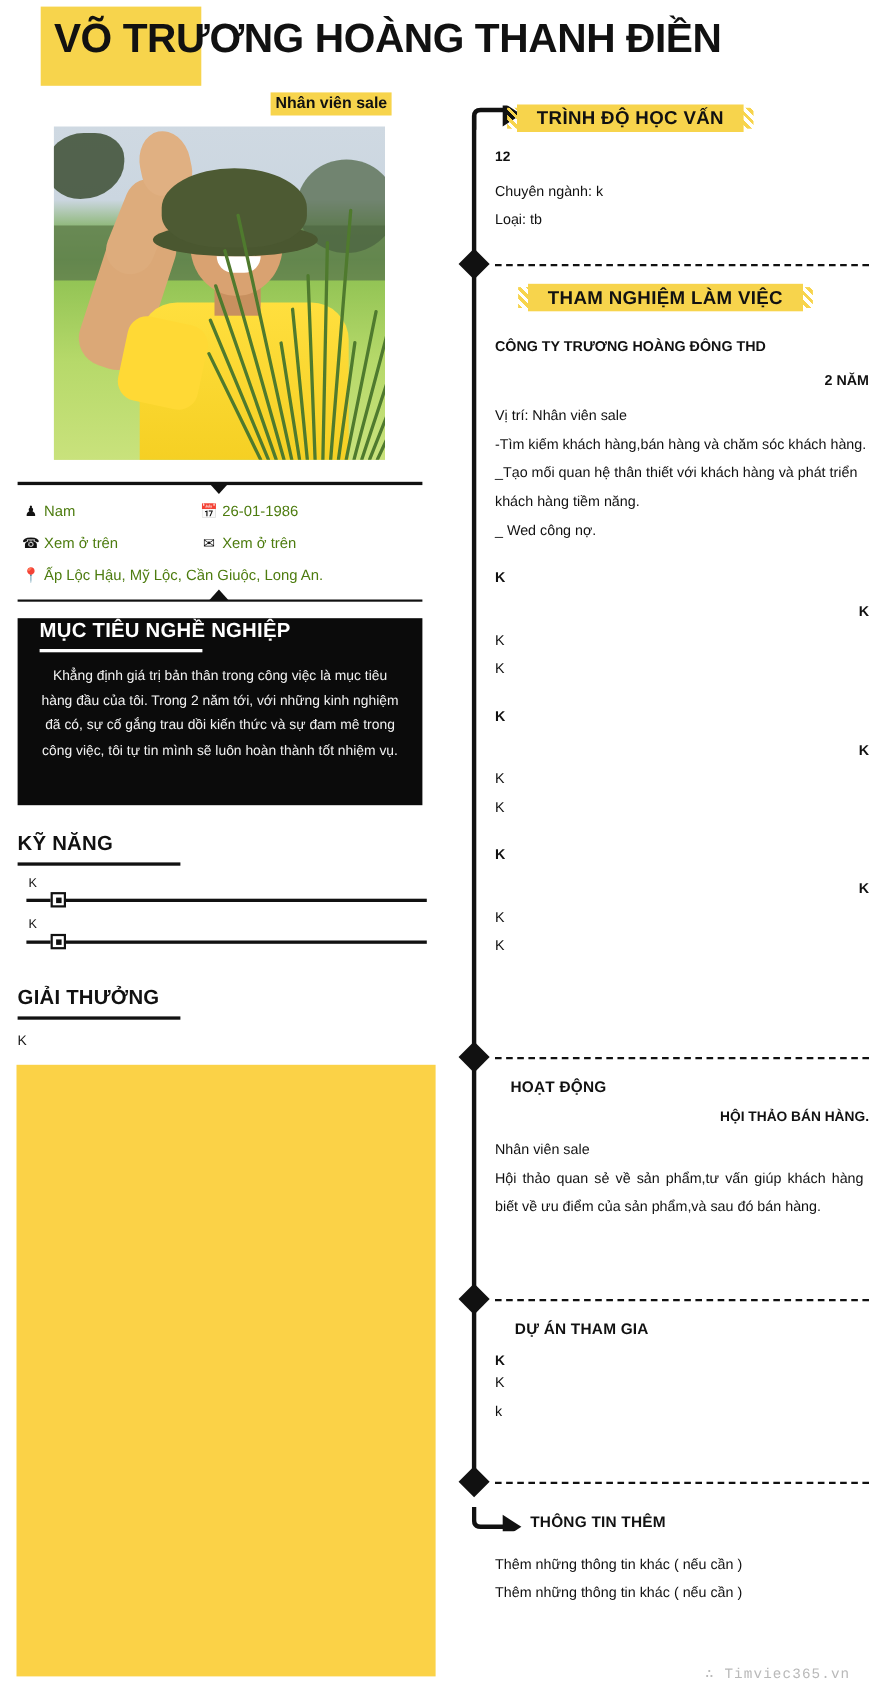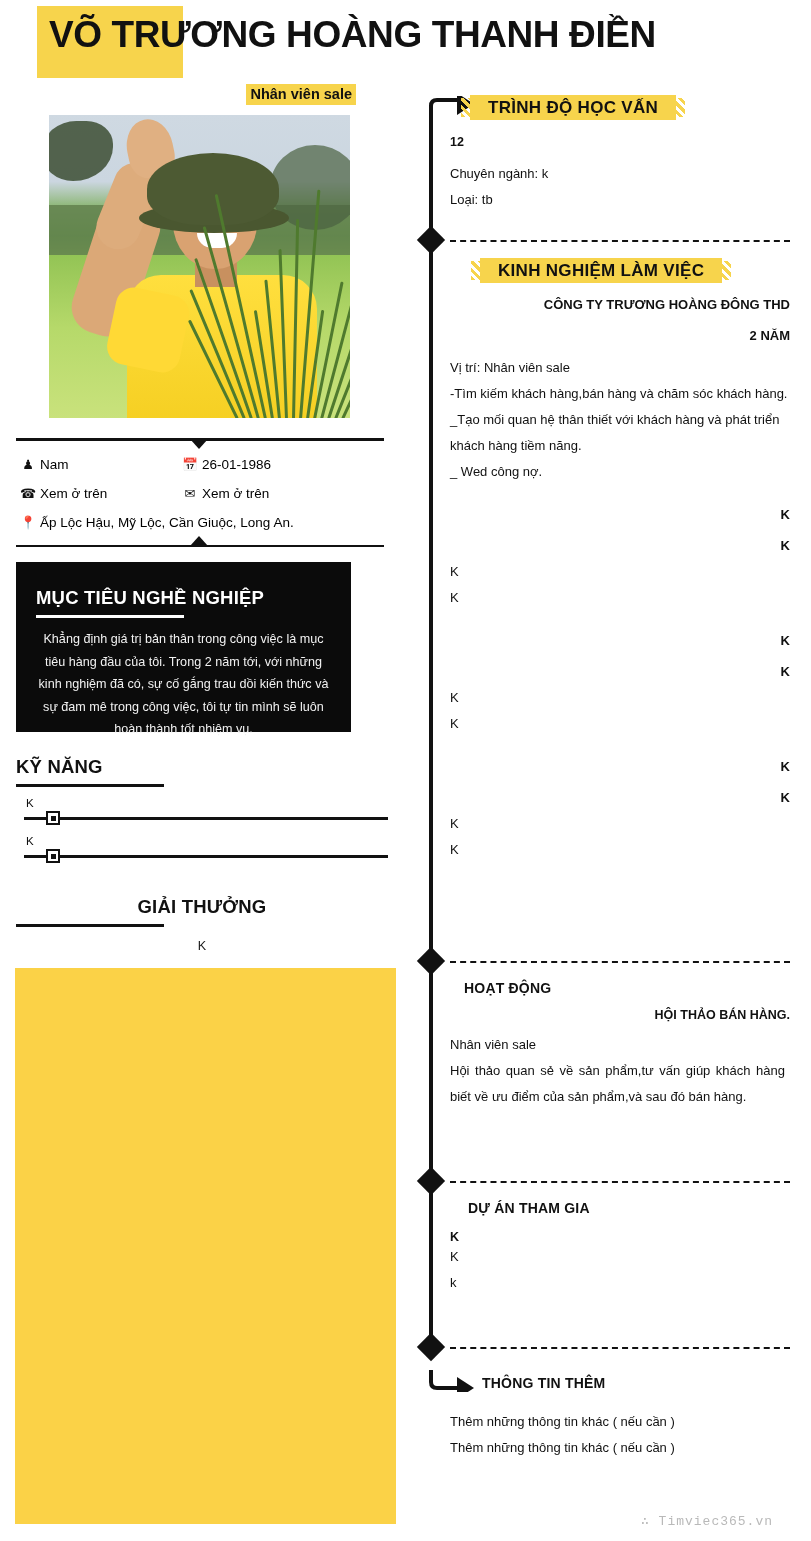--- a/index.html
+++ b/index.html
@@ -82,25 +82,25 @@
   .hr-line { height: 2.5px; background: #111; }
   .tri-down { width:0;height:0;border-left:9px solid transparent;border-right:9px solid transparent;
               border-top:10px solid #111; position:absolute; left:174px; top:1px;}
   .tri-up   { width:0;height:0;border-left:9px solid transparent;border-right:9px solid transparent;
               border-bottom:10px solid #111; position:absolute; left:174px; bottom:1px;}
   .contact-body { padding: 9px 0 8px 0; position: relative; }
   .crow { display:flex; align-items:center; height:29px; }
   .cell { display:flex; align-items:center; }
   .cell.c1 { width:162px; }
   .ci { width:24px; display:flex; justify-content:center; font-size:13px; color:#111; }
-  .ctxt { font-size:13.5px; color:#000000; }
+  .ctxt { font-size:13.5px; color:#4d7c0f; }
 
   .objective {
-    position: absolute; left: 16px; top: 478px; width: 335px; height: 170px;
-    background: #0b0b0b; color: #fff; padding: 25px 20px 0 20px;
+    position: absolute; left: 16px; top: 478px; width: 368px; height: 170px;
+    background: #0b0b0b; color: #fff; padding: 0 20px 0 20px;
   }
   .obj-h { font-size: 18.5px; font-weight: bold; letter-spacing:.2px; }
   .obj-ul{ width: 148px; height: 3px; background:#fff; margin: 6px 0 10px 0;}
   .obj-p { font-size: 12.6px; line-height: 22.5px; color:#f2f2f2;text-align:center; }
 
   .sec { position:absolute; left:16px; width:372px; }
   .sec-h { font-size:18.5px; font-weight:bold; letter-spacing:.2px; }
   .sec-ul{ width:148px; height:3px; background:#111; margin:6px 0 0 0;}
   .sec-item { font-size:12.6px; margin-top:12px; color:#1a1a1a;}
 
@@ -125,21 +125,21 @@
   .rc { position:absolute; left:450px; width:340px; }
 
   .band { display:inline-block; position:relative; padding: 3px 10px 4px 10px; }
   .band .bandbg { position:absolute; left:-8px; right:-8px; top:0; bottom:2px; background:#F7D44C; z-index:0; }
   .band .bandbg:before { content:""; position:absolute; left:-9px; top:3px; width:14px; bottom:3px;
       background:repeating-linear-gradient(45deg,#F7D44C 0 3px,transparent 3px 6px); }
   .band .bandbg:after { content:""; position:absolute; right:-9px; top:3px; width:14px; bottom:3px;
       background:repeating-linear-gradient(45deg,#F7D44C 0 3px,transparent 3px 6px); }
   .band span { position:relative; z-index:1; font-size:17px; font-weight:bold; letter-spacing:.3px; }
 
-  .r-title { font-size:13px; font-weight:bold; margin-top:12px;text-align:right; }
+  .r-title { font-size:13px; font-weight:bold; margin-top:22px; }
   .r-sub   { font-size:13px; font-weight:bold; text-align:right; margin-top:16px; }
   .r-line  { font-size:13px; line-height:26px; }
   .r-line.just { text-align: justify; }
   .r-h2    { font-size:14px; font-weight:bold; letter-spacing:.2px; }
   .r-bold  { font-size:12.5px; font-weight:bold; }
 
   .watermark { position:absolute; right:38px; bottom:12px; font-size:13px; color:#b9b9b9;
                font-family:"Liberation Mono", monospace; letter-spacing:1px; }
 </style>
 </head>
@@ -250,21 +250,21 @@
         <div class="skill-row">
           <div class="skill-name">K</div>
           <div class="skill-bar">
             <div class="skill-track"></div>
             <div class="skill-knob" style="left: 30.4px;"></div>
           </div>
         </div>
       </div>
   </div>
 
-  <div class="sec" style="top:812px;text-align:center;">
+  <div class="sec" style="top:812px;">
     <div class="sec-h">GIẢI THƯỞNG</div>
     <div class="sec-ul"></div>
     <div class="sec-item">K</div>
   </div>
 
   <div class="sec" style="top:888px;">
     <div class="sec-h">CHỨNG CHỈ</div>
     <div class="sec-ul"></div>
     <div class="sec-item">Chứng chỉ B lái xe.</div>
   </div>
@@ -302,21 +302,21 @@
   <div class="r-bold" style="margin-top:13px;">12</div>
   <div class="r-line" style="margin-top:12px;">Chuyên ngành: k</div>
   <div class="r-line">Loại: tb</div>
 </div>
 
 <div class="diamond" style="top:230px;"></div>
 <div class="dash" style="top:240px;"></div>
 
 <div class="rc" style="top:258px;">
   <div class="band" style="margin-left:38px;">
-    <span class="bandbg"></span><span>KINH NGHIỆM LÀM VIỆC</span>
+    <span class="bandbg"></span><span>THAM NGHIỆM LÀM VIỆC</span>
   </div>
   <div id="expList">
       <div style="margin-top: 0px;">
         <div class="r-title">CÔNG TY TRƯƠNG HOÀNG ĐÔNG THD</div>
         <div class="r-sub">2 NĂM</div>
         <div style="margin-top: 12px;">
           <div class="r-line">Vị trí: Nhân viên sale</div>
           <div class="r-line">-Tìm kiếm khách hàng,bán hàng và chăm sóc khách hàng.</div>
           <div class="r-line">_Tạo mối quan hệ thân thiết với khách hàng và phát triển khách hàng tiềm năng.</div>
           <div class="r-line">_ Wed công nợ.</div>

